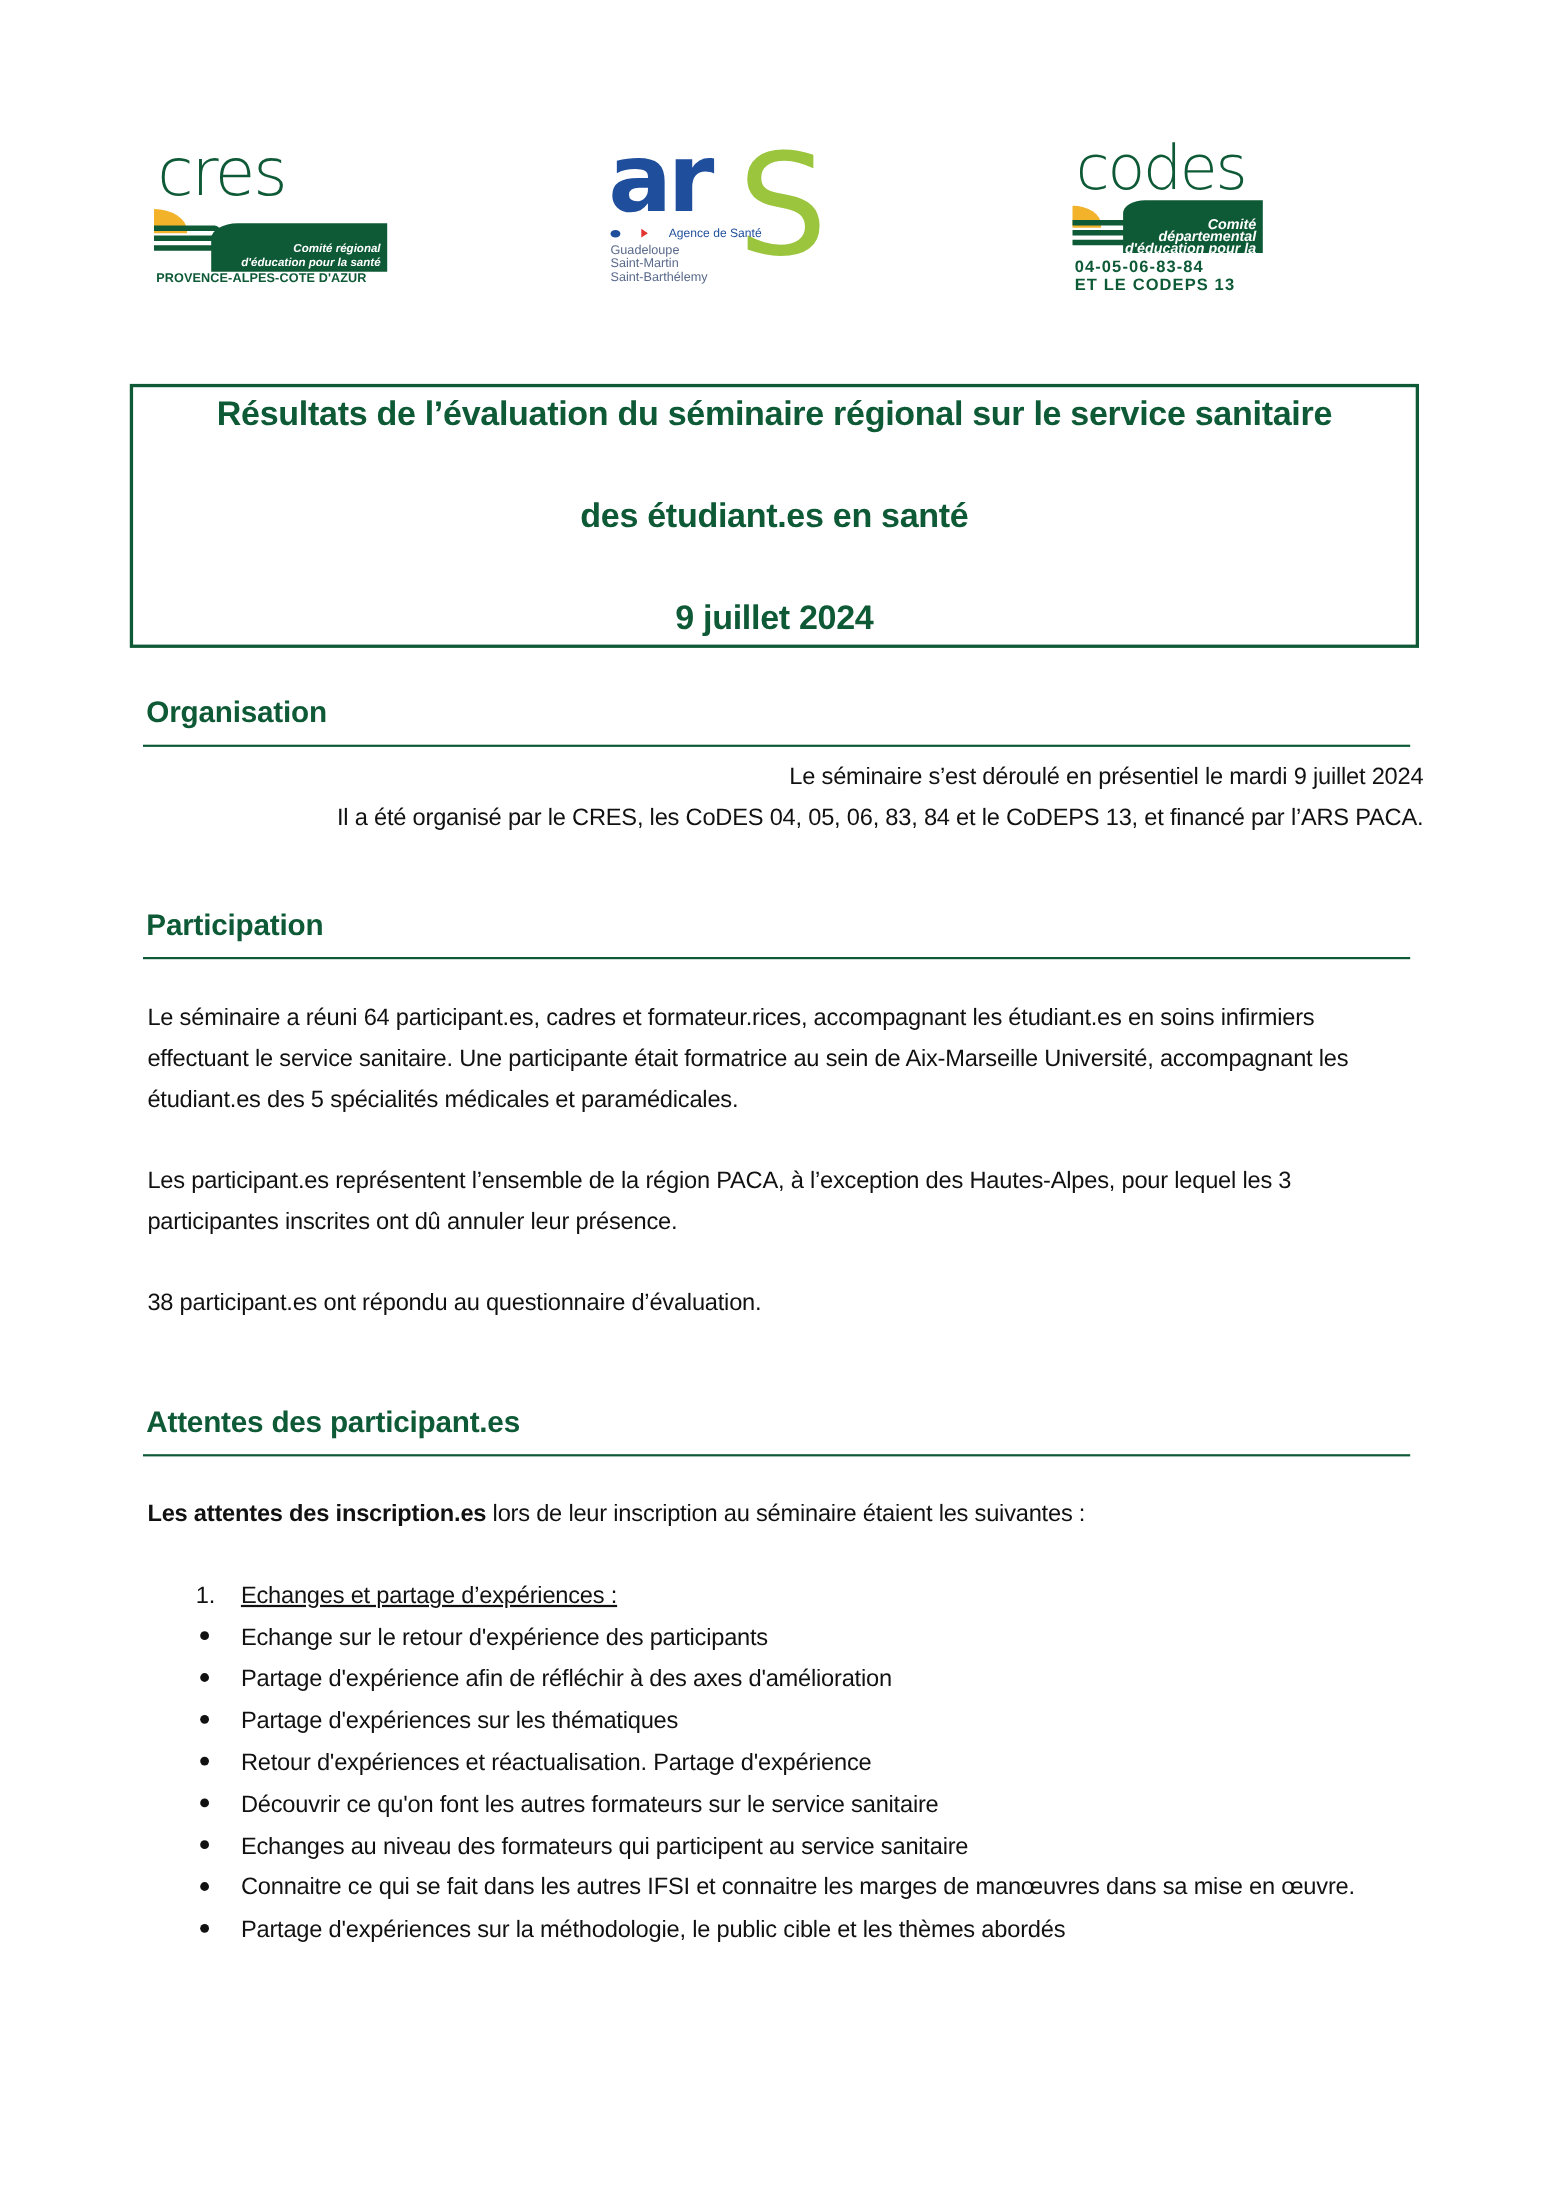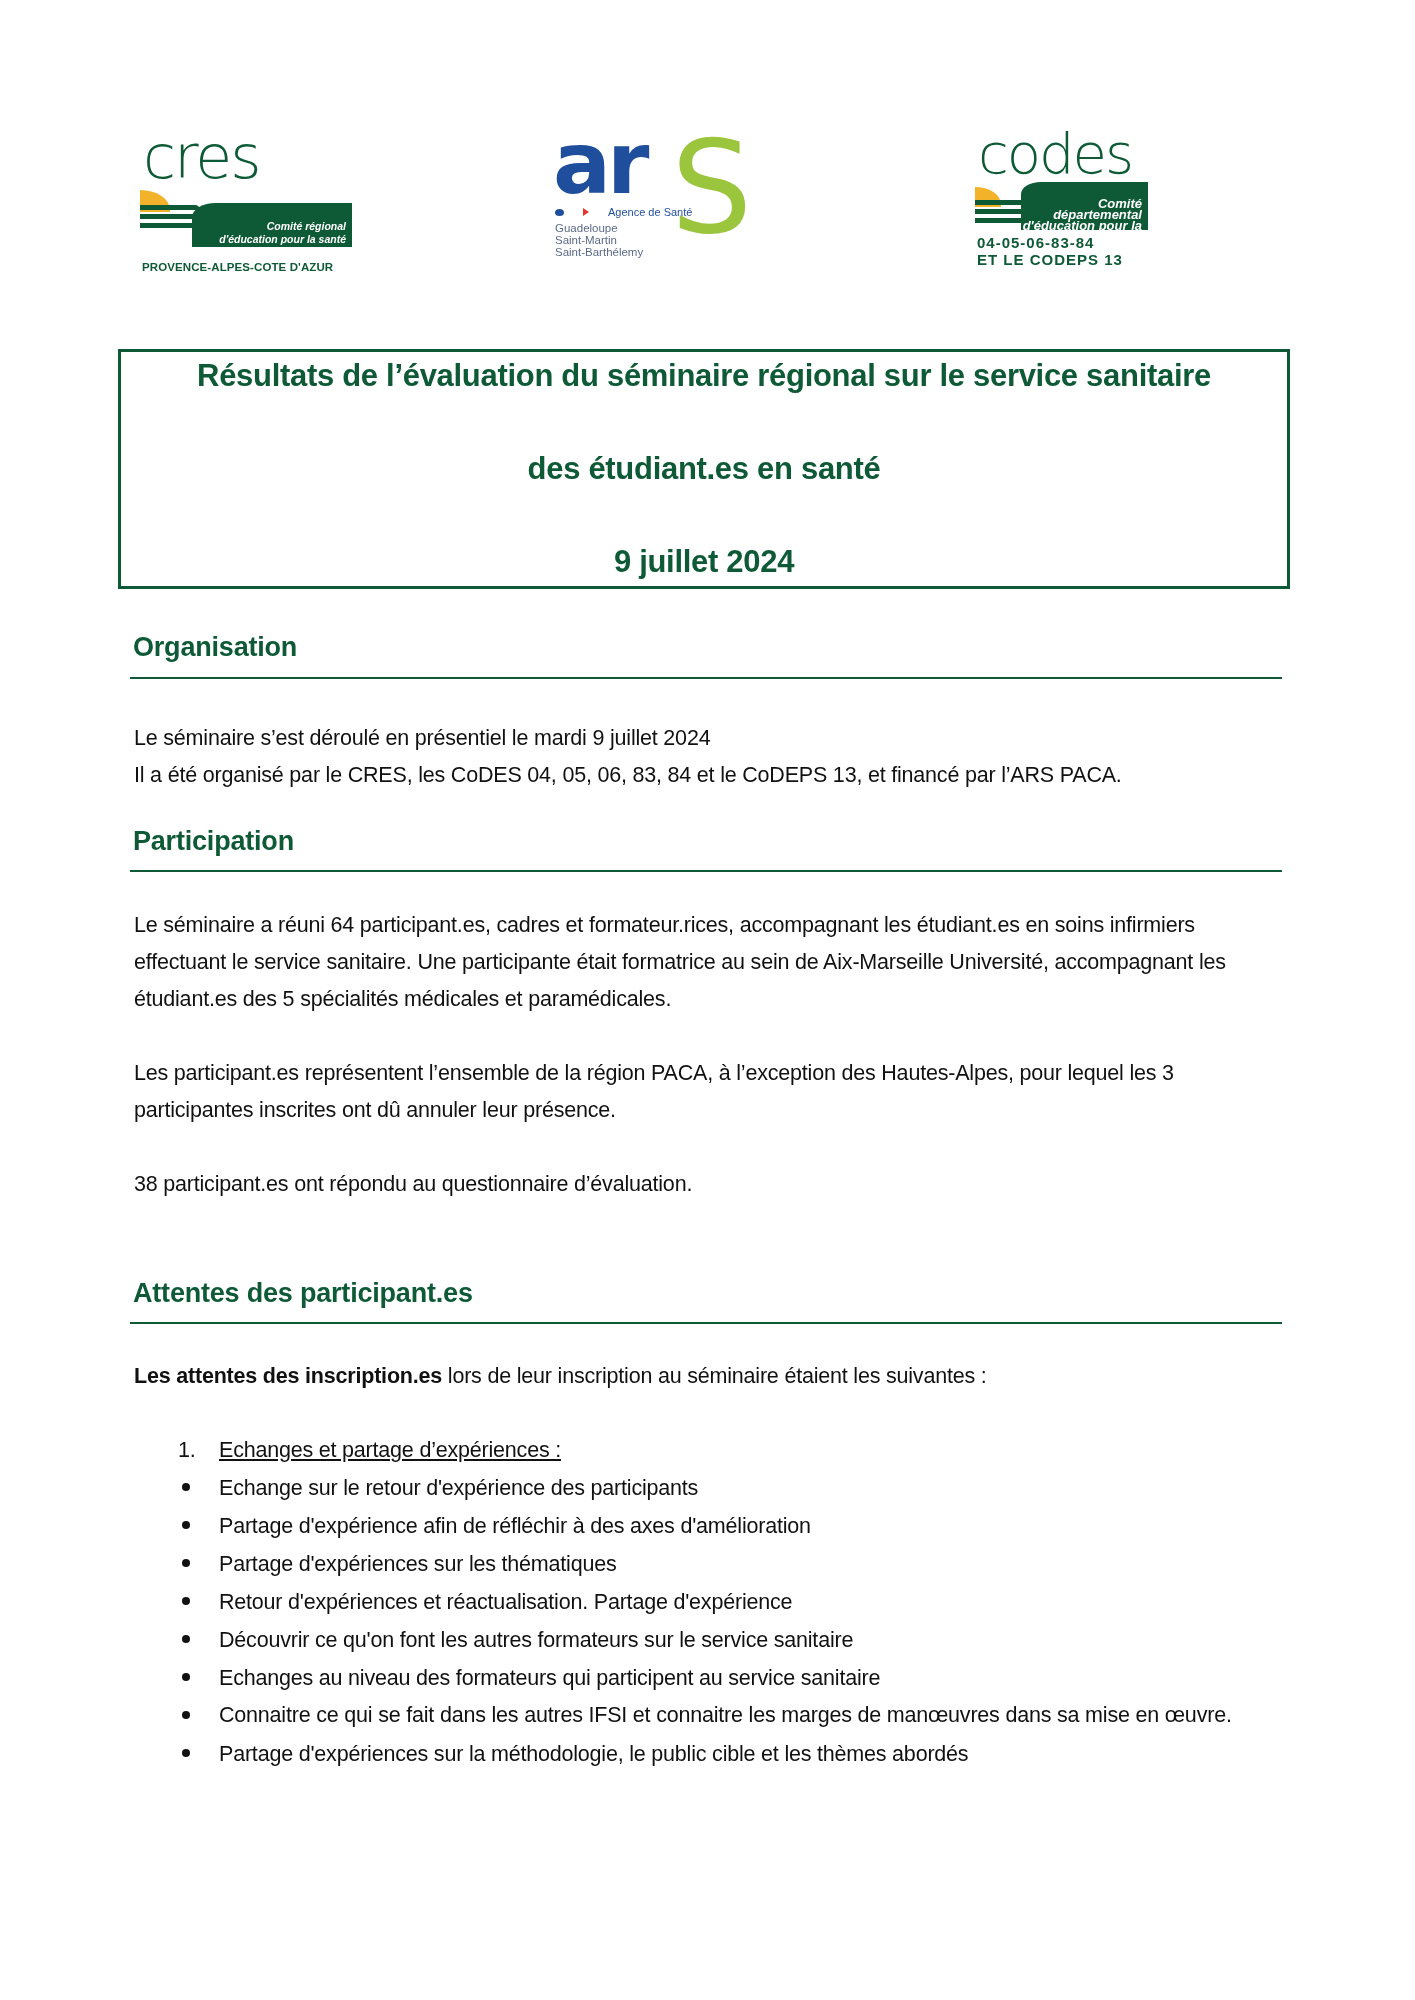--- a/index.html
+++ b/index.html
@@ -22,21 +22,21 @@
   .cres .sun { left: 0; top: 55px; width: 30px; height: 22px; }
   .codes .sun { left: 0; top: 55px; width: 26px; height: 20px; }
   .stripes { position: absolute; left: 0; width: 60px; }
   .cres .stripes { top: 70px; height: 40px; }
   .codes .stripes { top: 68px; height: 36px; }
   .stripe { height: 5px; background: #0e5a36; margin-bottom: 4px; border-top-right-radius: 12px; }
   .band-text { position: absolute; right: 6px; text-align: right; color: #fff;
       font-style: italic; font-weight: bold; font-size: 10.5px; line-height: 13px; }
   .cres .band-text { top: 17px; }
   .codes .band-text { top: 16px; font-size: 13px; line-height: 11px; font-style: italic; }
-  .cres-region { position: absolute; left: 2px; top: 112px; font-size: 11.5px; font-weight: bold; color: #0e5a36; white-space: nowrap; letter-spacing: 0.1px; margin-top: 14px; }
+  .cres-region { position: absolute; left: 2px; top: 112px; font-size: 11.5px; font-weight: bold; color: #0e5a36; white-space: nowrap; letter-spacing: 0.1px; }
   .codes-nums { position: absolute; left: 2px; top: 102px; font-size: 15px; font-weight: bold; color: #0e5a36; line-height: 17px; white-space: nowrap; letter-spacing: 1px; }
 
   .ars-word { position: absolute; left: 0; top: -18px; font-family: "DejaVu Sans", sans-serif; font-size: 86px; color: #1f4e9c; letter-spacing: -4px; line-height: 1; font-weight: bold; }
   .ars-s { position: absolute; left: 118px; top: -14px; font-family: "DejaVu Sans", sans-serif; font-size: 128px; color: #9bc53d; line-height: 1; }
   .ars-agence { position: absolute; left: 2px; top: 68px; font-size: 11px; color: #1f4e9c; white-space: nowrap; display: flex; align-items: center; gap: 19px; }
   .ars-dot { width: 9px; height: 7px; border-radius: 50%; background: #1f4e9c; display: inline-block; }
   .ars-tri { width: 0; height: 0; border-top: 4px solid transparent; border-bottom: 4px solid transparent; border-left: 6px solid #e3342f; display: inline-block; }
   .ars-places { position: absolute; left: 2px; top: 84px; font-size: 11.5px; line-height: 12px; color: #5a6a8a; }
 
   
@@ -113,21 +113,21 @@
 </div>
 
 <div class="title-box">
   <div class="title-line">Résultats de l’évaluation du séminaire régional sur le service sanitaire</div>
   <div class="title-line">des étudiant.es en santé</div>
   <div class="title-line">9 juillet 2024</div>
 </div>
 
 <div class="section-h" style="top:632px;">Organisation</div>
 <div class="rule" style="top:677px;"></div>
-<div class="para" style="top:720px;">
+<div class="para" style="top:688px;text-align:right;">
   <div>Le séminaire s’est déroulé en présentiel le mardi 9 juillet 2024</div>
   <div>Il a été organisé par le CRES, les CoDES 04, 05, 06, 83, 84 et le CoDEPS 13, et financé par l’ARS PACA.</div>
 </div>
 
 <div class="section-h" style="top:826px;">Participation</div>
 <div class="rule" style="top:870px;"></div>
 <div class="para" style="top:907px; width:1155px;">Le séminaire a réuni 64 participant.es, cadres et formateur.rices, accompagnant les étudiant.es en soins infirmiers effectuant le service sanitaire. Une participante était formatrice au sein de Aix-Marseille Université, accompagnant les étudiant.es des 5 spécialités médicales et paramédicales.</div>
 <div class="para" style="top:1055px; width:1155px;">Les participant.es représentent l’ensemble de la région PACA, à l’exception des Hautes-Alpes, pour lequel les 3 participantes inscrites ont dû annuler leur présence.</div>
 <div class="para" style="top:1166px;">38 participant.es ont répondu au questionnaire d’évaluation.</div>
 

